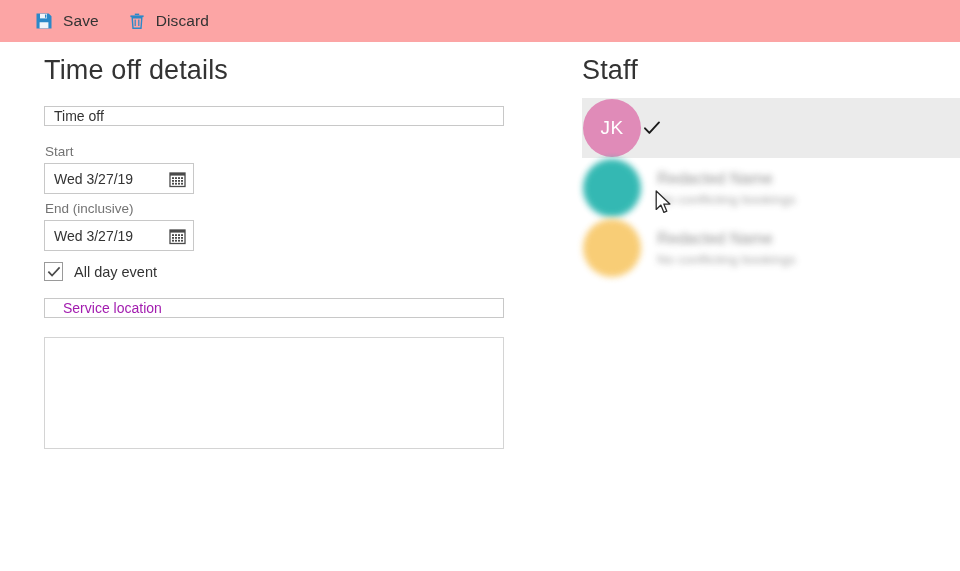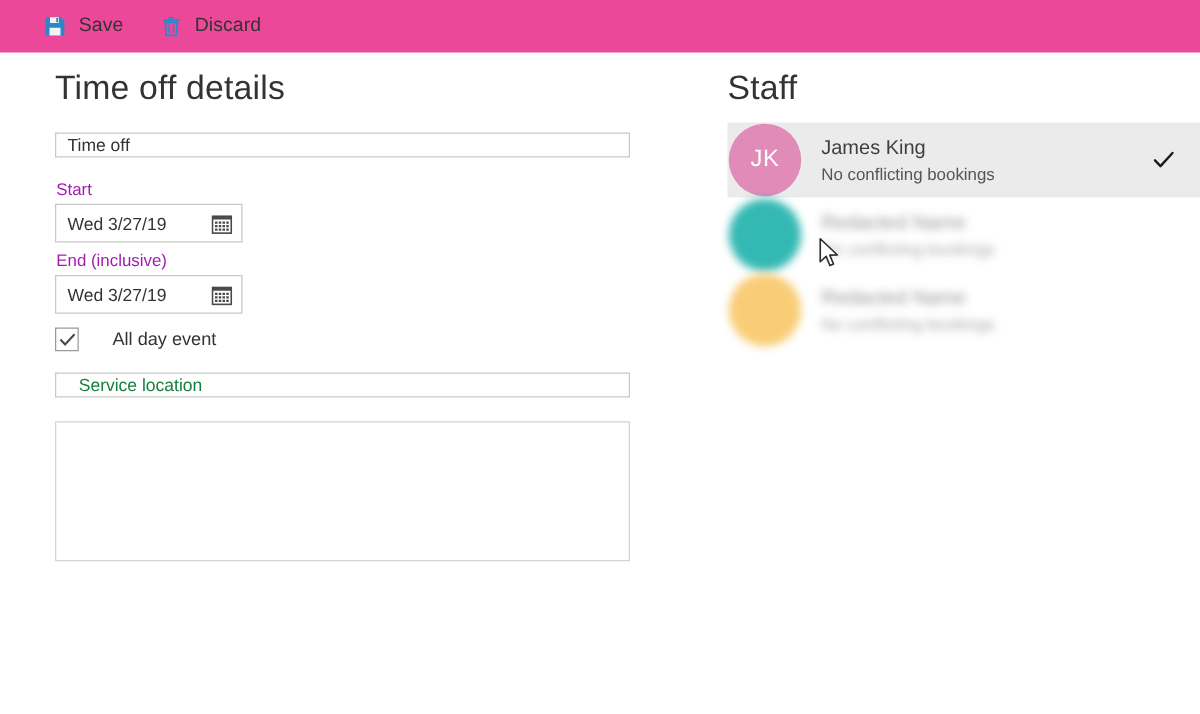--- a/index.html
+++ b/index.html
@@ -8,21 +8,21 @@
     width: 960px; height: 571px;
     background: #ffffff;
     font-family: "Liberation Sans", sans-serif;
     overflow: hidden;
   }
   #app { position: relative; width: 960px; height: 571px; background: #fff; }
 
   
   .commandbar {
     position: absolute; left: 0; top: 0; width: 960px; height: 42px;
-    background: #ec4899;
+    background: #fca5a5;
     display: flex; align-items: center;
   }
   .cmd-btn {
     display: flex; align-items: center; height: 42px;
     padding: 0 14px; cursor: pointer; user-select: none;
   }
   .cmd-btn:first-child { margin-left: 20px; }
   .cmd-btn .cmd-ico { width: 20px; height: 20px; display: block; margin-right: 9px; }
   .cmd-btn .cmd-lbl { font-size: 15.5px; color: #333333; letter-spacing: .1px; }
 
@@ -30,37 +30,37 @@
   .left-pane { position: absolute; left: 44px; top: 56px; width: 470px; }
   .section-title {
     font-size: 27px; color: #333333; font-weight: 400;
     letter-spacing: .15px; margin: 0 0 22px 0; line-height: 28px;
   }
   .txtfield {
     width: 460px; height: 20px; border: 1px solid #c8c8c8; background: #fff;
     display: flex; align-items: center; padding: 0 9px;
     font-size: 14px; color: #333333;
   }
-  .txtfield.placeholder { color: #15803d; padding-left: 18px; }
+  .txtfield.placeholder { color: #a21caf; padding-left: 18px; }
   .fieldlabel {
-    font-size: 13.5px; color: #a21caf; margin: 0 0 3px 1px; line-height: 17px;
+    font-size: 13.5px; color: #737373; margin: 0 0 3px 1px; line-height: 17px;
   }
   .field-gap { height: 17px; }
   .datefield {
     width: 150px; height: 31px; border: 1px solid #c8c8c8; background: #fff;
     display: flex; align-items: center; justify-content: space-between;
     padding: 1px 7px 0 9px; font-size: 14px; color: #333333;
   }
   .cal-ico { width: 17px; height: 17px; display: block; }
   .checkrow { display: flex; align-items: center; margin: 11px 0 0 0; }
   .checkbox {
     width: 19px; height: 19px; border: 1px solid #9a9a9a; background: #fff;
     display: flex; align-items: center; justify-content: center; cursor: pointer;
   }
-  .checkrow .ck-label { font-size: 14.5px; color: #333333; margin-left: 27px; }
+  .checkrow .ck-label { font-size: 14.5px; color: #333333; margin-left: 11px; }
   .notesbox {
     width: 460px; height: 112px; border: 1px solid #d4d4d4; background: #fff;
     margin-top: 19px;
   }
 
   
   .right-pane { position: absolute; left: 582px; top: 56px; width: 382px; }
   .subtext { font-size: 13.5px; color: #444444; margin: 0 0 12px 0; line-height: 18px; }
   .staff-list { width: 380px; }
   .staff-row {
@@ -196,24 +196,20 @@
 
   <div class="right-pane">
     <h2 class="section-title" style="margin-bottom:14px">Staff</h2>
 
     <div class="staff-list">
 
       <div class="staff-row selected">
         <span class="avatar" style="background:#e08bb8">
           <span>JK</span>
         </span>
-        <span class="staff-text">
-          <span class="staff-name" style="display:block">James King</span>
-          <span class="staff-sub" style="display:block">No conflicting bookings</span>
-        </span>
         <span class="staff-check">
           <svg viewBox="0 0 18 18" width="18" height="18">
             <path d="M2 9.3l4.4 4.6L16 3.4" fill="none" stroke="#1a1a1a" stroke-width="1.9" stroke-linecap="round" stroke-linejoin="round"></path>
           </svg>
         </span>
       </div>
 
       <div class="staff-row blurred">
         <span class="avatar" style="background:#23b3ad">
           <span></span>

